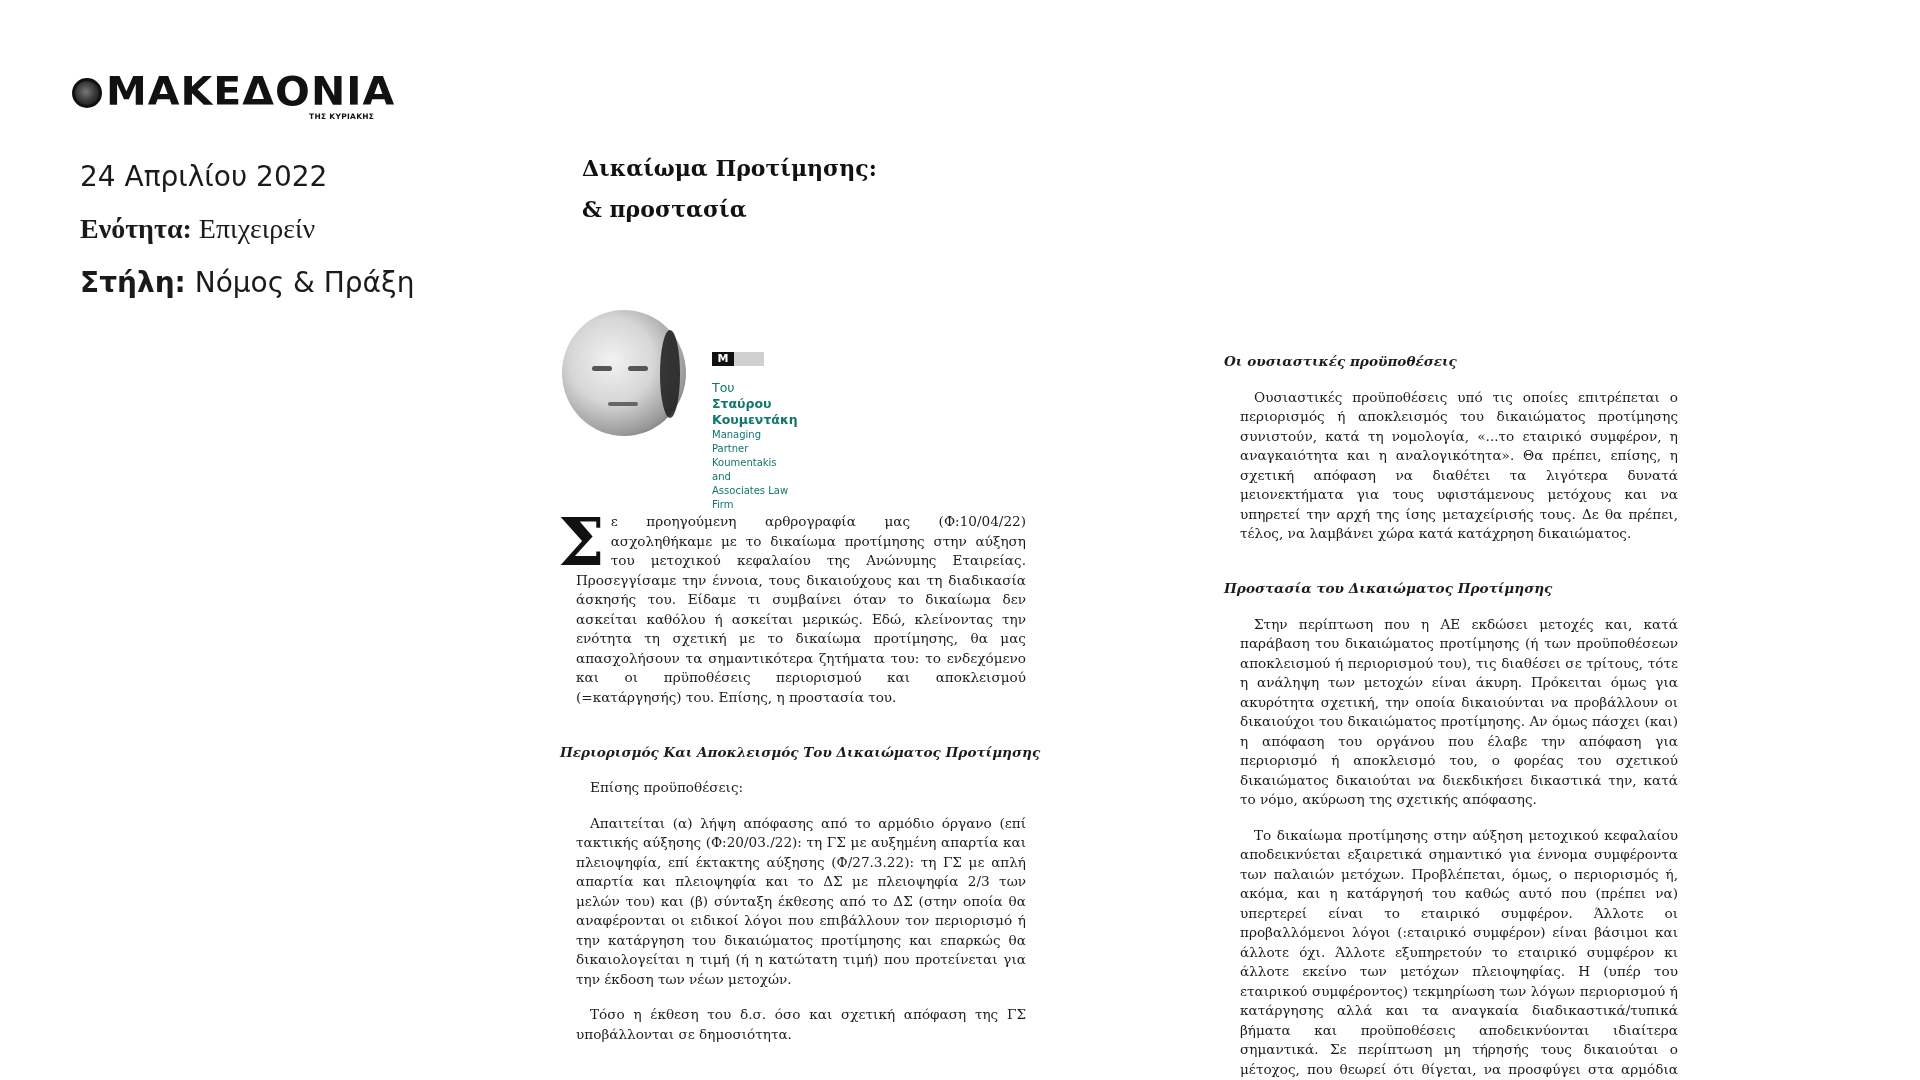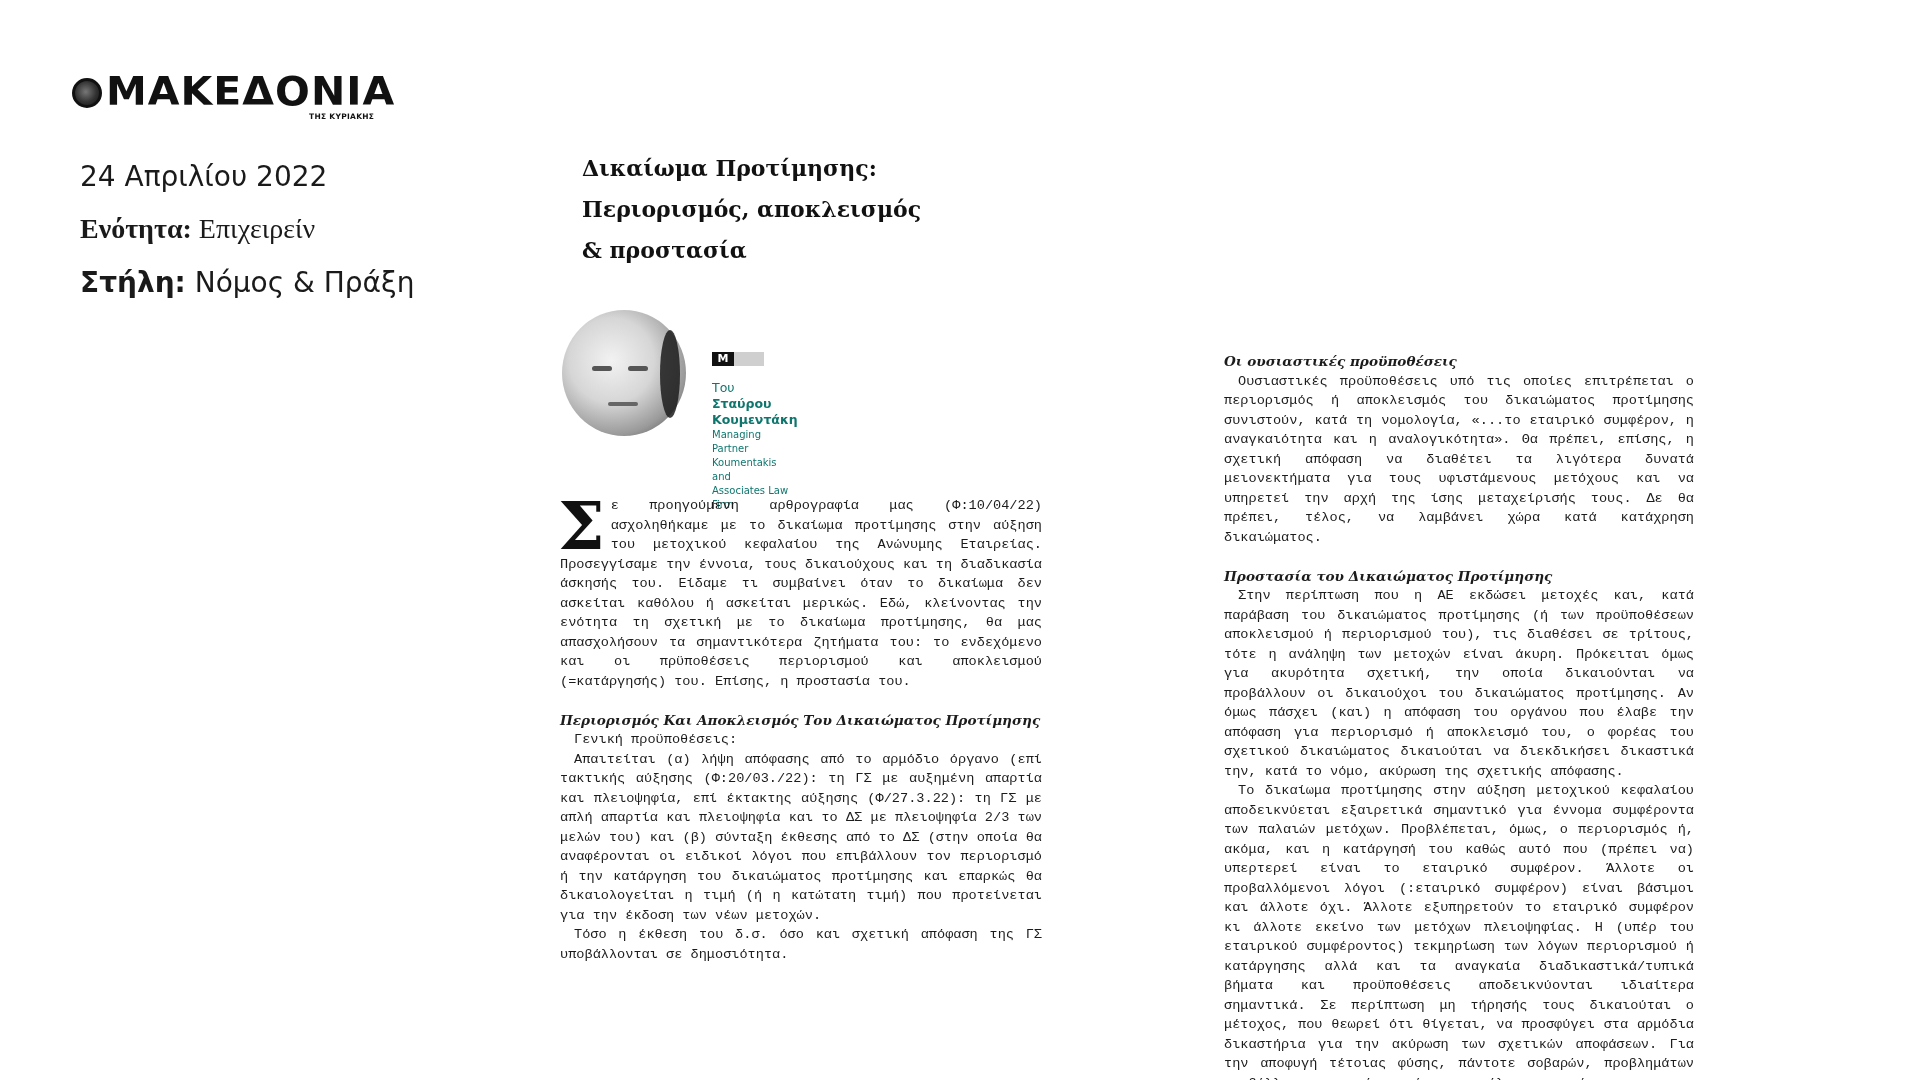--- a/index.html
+++ b/index.html
@@ -44,21 +44,21 @@
   .m-badge { position: absolute; left: 712px; top: 352px; display: flex; height: 14px; }
   .m-badge .m { background: #111; color: #fff; font-weight: 900; font-size: 11px; width: 22px; text-align: center; line-height: 14px; font-family: "DejaVu Sans", sans-serif; }
   .m-badge .g { width: 30px; background: #cfcfcf; }
 
   .byline { position: absolute; left: 712px; top: 380px; font-family: "DejaVu Sans", sans-serif; color: #0f766e; }
   .byline .name { font-size: 12.5px; line-height: 16px; }
   .byline .name b { font-weight: bold; }
   .byline .role { font-size: 10px; line-height: 14px; }
 
   .col { position: absolute; font-family: "DejaVu Serif", serif; font-size: 13.6px; line-height: 19.5px; color: #1c1c1c; text-align: justify; }
-  .col p { margin: 0; text-indent: 14px; font-family: Liberation Mono, monospace; }
+  .col p { margin: 16px; text-indent: 14px; }
   .col p.noindent { text-indent: 0; }
   .col h3 { margin: 0; font-size: 13.6px; font-weight: bold; line-height: 19.5px; font-style: italic; }
   .col-left { left: 560px; top: 496px; width: 482px; }
   .col-right { left: 1224px; top: 352px; width: 470px; }
 
   .dropcap-wrap { position: relative; }
   .dropcap {
     float: left; font-family: "DejaVu Serif", serif; font-weight: bold; font-size: 66px; line-height: 56px;
     margin: 2px 6px 0 -2px; color: #111;
   }
@@ -77,21 +77,20 @@
 <div class="meta section">
   <b>Ενότητα:</b><span> Επιχειρείν</span>
 </div>
 <div class="meta column">
   <b>Στήλη:</b><span> Νόμος &amp; Πράξη</span>
 </div>
 
 <div class="clip">
   <div class="headline">
     <div>Δικαίωμα Προτίμησης:</div>
-    <div>Περιορισμός, αποκλεισμός</div>
     <div>&amp; προστασία</div>
   </div>
 
   <div class="photo">
     <div class="shade"></div>
     <div class="eye1"></div>
     <div class="eye2"></div>
     <div class="mouth"></div>
   </div>
 
@@ -109,21 +108,21 @@
     <div class="role">Associates Law Firm</div>
   </div>
 
   <div class="col col-left">
     <div class="dropcap-wrap">
       <span class="dropcap">Σ</span>
       <p class="noindent">ε προηγούμενη αρθρογραφία μας (Φ:10/04/22) ασχοληθήκαμε με το δικαίωμα προτίμησης στην αύξηση του μετοχικού κεφαλαίου της Ανώνυμης Εταιρείας. Προσεγγίσαμε την έννοια, τους δικαιούχους και τη διαδικασία άσκησής του. Είδαμε τι συμβαίνει όταν το δικαίωμα δεν ασκείται καθόλου ή ασκείται μερικώς. Εδώ, κλείνοντας την ενότητα τη σχετική με το δικαίωμα προτίμησης, θα μας απασχολήσουν τα σημαντικότερα ζητήματα του: το ενδεχόμενο και οι πρϋποθέσεις περιορισμού και αποκλεισμού (=κατάργησής) του. Επίσης, η προστασία του.</p>
     </div>
     <div class="gap"></div>
     <h3>Περιορισμός Και Αποκλεισμός Του Δικαιώματος Προτίμησης</h3>
-    <p>Γενική προϋποθέσεις:</p>
+    <p>Επίσης προϋποθέσεις:</p>
     <p>Απαιτείται (α) λήψη απόφασης από το αρμόδιο όργανο (επί τακτικής αύξησης (Φ:20/03./22): τη ΓΣ με αυξημένη απαρτία και πλειοψηφία, επί έκτακτης αύξησης (Φ/27.3.22): τη ΓΣ με απλή απαρτία και πλειοψηφία και το ΔΣ με πλειοψηφία 2/3 των μελών του) και (β) σύνταξη έκθεσης από το ΔΣ (στην οποία θα αναφέρονται οι ειδικοί λόγοι που επιβάλλουν τον περιορισμό ή την κατάργηση του δικαιώματος προτίμησης και επαρκώς θα δικαιολογείται η τιμή (ή η κατώτατη τιμή) που προτείνεται για την έκδοση των νέων μετοχών.</p>
     <p>Τόσο η έκθεση του δ.σ. όσο και σχετική απόφαση της ΓΣ υποβάλλονται σε δημοσιότητα.</p>
   </div>
 
   <div class="col col-right">
     <h3>Οι ουσιαστικές προϋποθέσεις</h3>
     <p>Ουσιαστικές προϋποθέσεις υπό τις οποίες επιτρέπεται ο περιορισμός ή αποκλεισμός του δικαιώματος προτίμησης συνιστούν, κατά τη νομολογία, «...το εταιρικό συμφέρον, η αναγκαιότητα και η αναλογικότητα». Θα πρέπει, επίσης, η σχετική απόφαση να διαθέτει τα λιγότερα δυνατά μειονεκτήματα για τους υφιστάμενους μετόχους και να υπηρετεί την αρχή της ίσης μεταχείρισής τους. Δε θα πρέπει, τέλος, να λαμβάνει χώρα κατά κατάχρηση δικαιώματος.</p>
     <div class="gap"></div>
     <h3>Προστασία του Δικαιώματος Προτίμησης</h3>
     <p>Στην περίπτωση που η ΑΕ εκδώσει μετοχές και, κατά παράβαση του δικαιώματος προτίμησης (ή των προϋποθέσεων αποκλεισμού ή περιορισμού του), τις διαθέσει σε τρίτους, τότε η ανάληψη των μετοχών είναι άκυρη. Πρόκειται όμως για ακυρότητα σχετική, την οποία δικαιούνται να προβάλλουν οι δικαιούχοι του δικαιώματος προτίμησης. Αν όμως πάσχει (και) η απόφαση του οργάνου που έλαβε την απόφαση για περιορισμό ή αποκλεισμό του, ο φορέας του σχετικού δικαιώματος δικαιούται να διεκδικήσει δικαστικά την, κατά το νόμο, ακύρωση της σχετικής απόφασης.</p>

